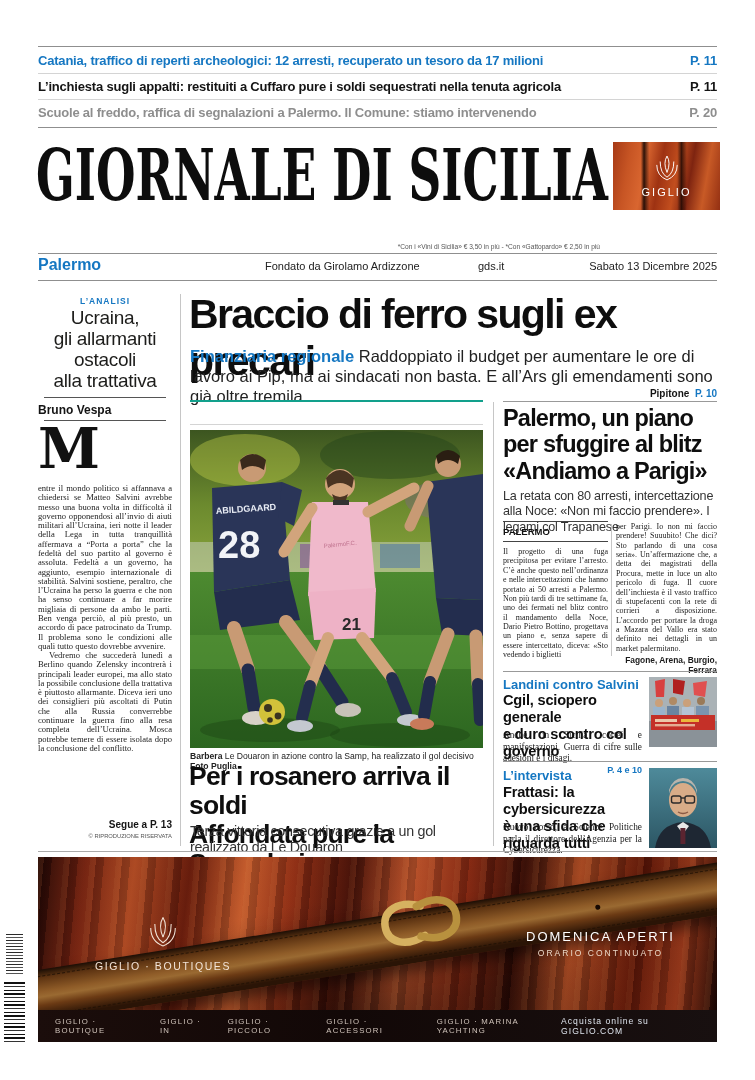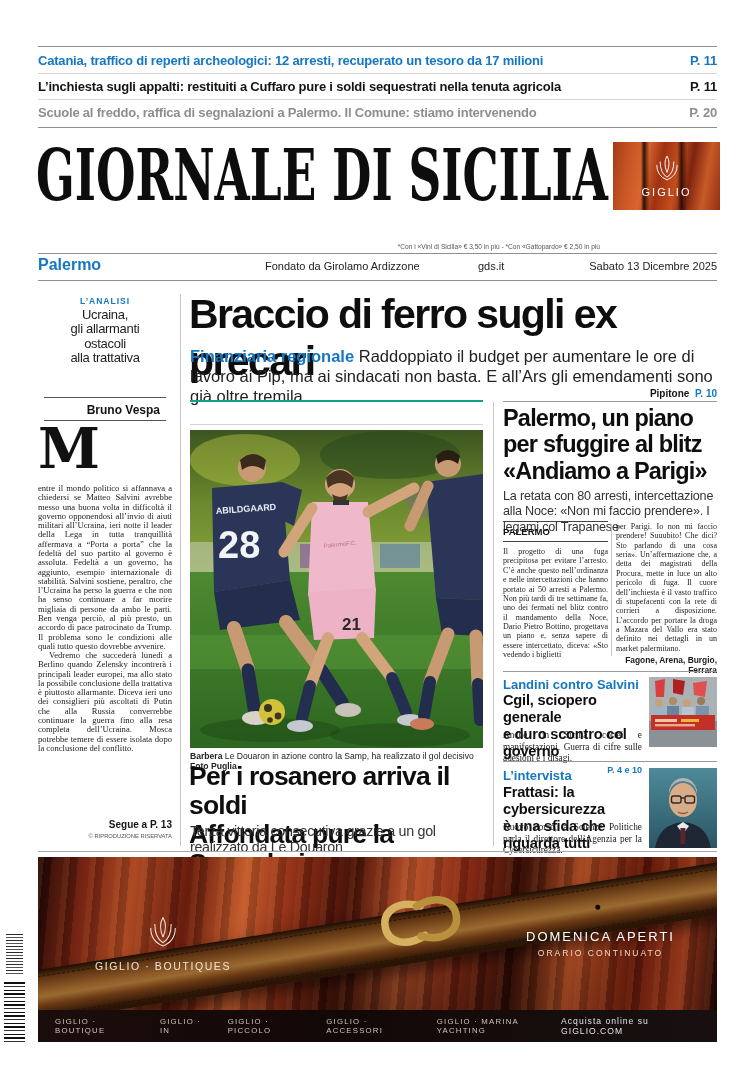--- a/index.html
+++ b/index.html
@@ -31,22 +31,22 @@
   .pricenote{position:absolute;left:280px;top:243px;width:320px;text-align:right;font-size:6.6px;color:#555;}
   .folio{position:absolute;left:38px;top:258px;width:679px;height:18px;font-size:11px;color:#222;}
   .folio .ed{position:absolute;left:0;top:-2px;font-size:16px;font-weight:bold;color:#1577c2;}
   .folio .fo{position:absolute;left:227px;top:2px;}
   .folio .gd{position:absolute;left:440px;top:2px;}
   .folio .dt{position:absolute;right:0;top:2px;}
   
   .an-kicker{position:absolute;left:38px;top:296px;width:134px;text-align:center;
              font-size:8.5px;font-weight:bold;letter-spacing:1px;color:#1577c2;}
   .an-title{position:absolute;left:34px;top:308px;width:142px;text-align:center;
-            font-size:13px;line-height:1.1;color:#1d1d1b;letter-spacing:-0.3px;}
-  .an-author{position:absolute;left:26px;top:403px;width:134px;text-align:right;font-size:12px;font-weight:bold;}
+            font-size:19px;line-height:1.1;color:#1d1d1b;letter-spacing:-0.3px;}
+  .an-author{position:absolute;left:38px;top:403px;width:134px;text-align:left;font-size:12px;font-weight:bold;}
   .an-drop{position:absolute;left:38px;top:420px;font-family:"DejaVu Serif",serif;font-weight:bold;
            font-size:56px;line-height:1;color:#111;}
   .serif{font-family:"Liberation Serif",serif;text-align:justify;color:#1b1b1b;}
   .an-body{position:absolute;left:38px;top:484px;width:134px;font-size:8.6px;line-height:1.08;}
   .an-body p{margin:0;}
   .an-body p+p{text-indent:11px;}
   .an-follow{position:absolute;left:38px;top:819px;width:134px;text-align:right;font-size:10px;font-weight:bold;}
   .an-copy{position:absolute;left:38px;top:833px;width:134px;text-align:right;font-size:5.8px;color:#555;}
   
   .lead-h{position:absolute;left:189px;top:291px;width:530px;font-size:41px;font-weight:bold;

